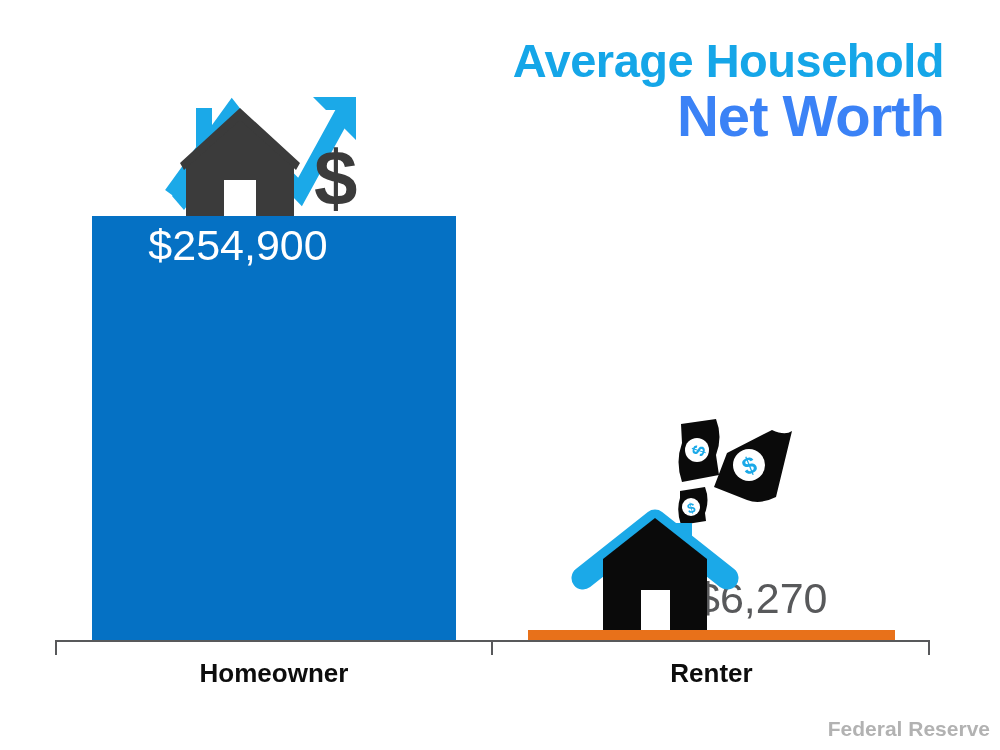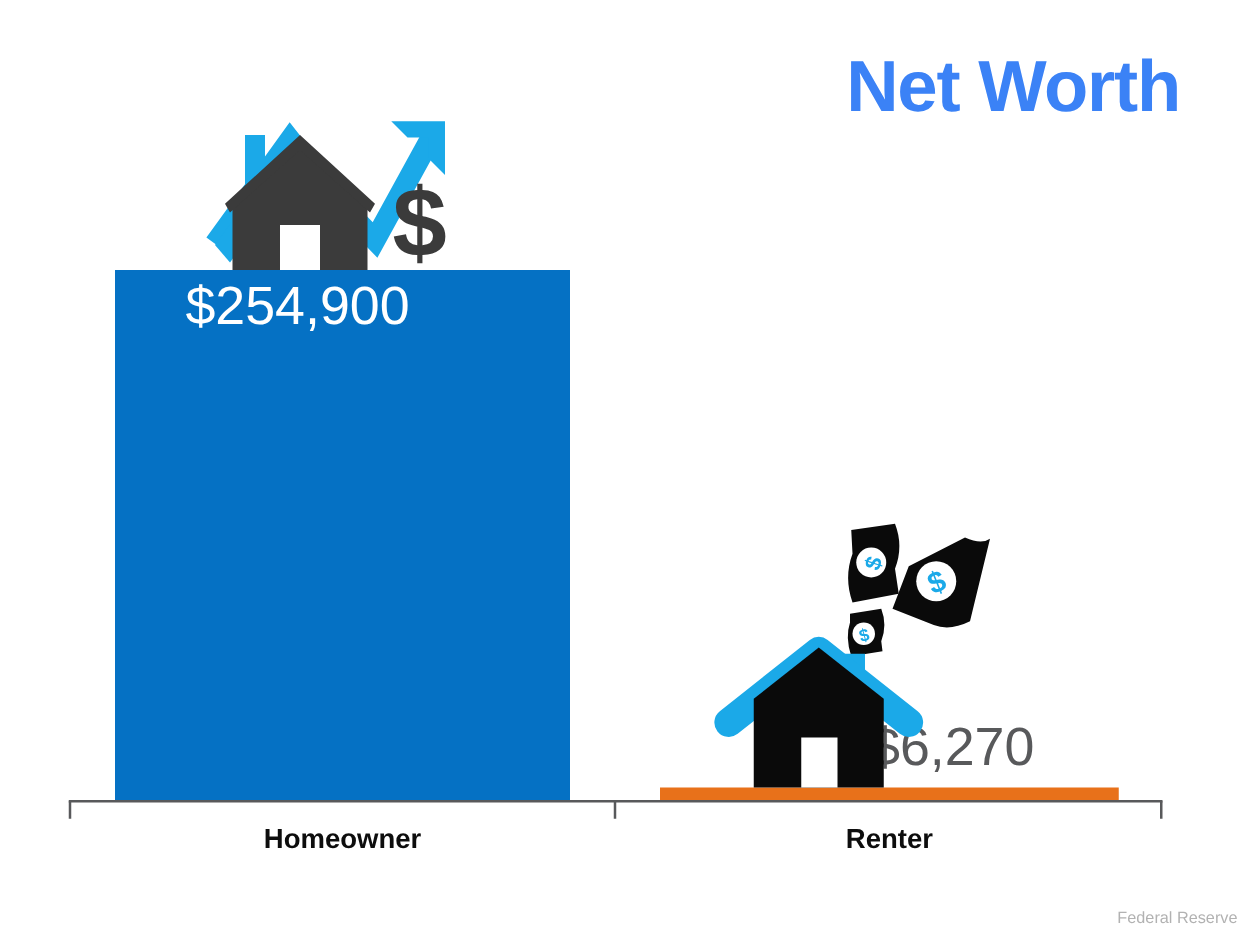--- a/index.html
+++ b/index.html
@@ -104,43 +104,45 @@
     top: 574px;
     font-size: 43px;
     color: #58595b;
     letter-spacing: 0px;
   }
 
   
   .cat-label {
     position: absolute;
     top: 658px;
-    font-size: 22px;
+    font-size: 26px;
     font-weight: bold;
     color: #0d0d0d;
     text-align: center;
   }
   .cat-homeowner { left: 92px;  width: 364px; }
   .cat-renter    { left: 528px; width: 367px; }
 
   
   .source-note {
     position: absolute;
     right: 10px;
     bottom: 9px;
-    font-size: 13px;
+    font-size: 21px;
     color: #b2b2b2;
+    font-weight: bold;
   }
 
   .icon-layer { position: absolute; inset: 0; pointer-events: none; }
 </style>
 </head>
 <body>
 
 <div class="title-block">
+  <span class="title-line1">Average Household</span>
   <span class="title-line2">Net Worth</span>
 </div>
 
 <div class="bar-homeowner"></div>
 <div class="bar-renter"></div>
 
 <div class="axis-line"></div>
 <div class="axis-tick tick-left"></div>
 <div class="axis-tick tick-mid"></div>
 <div class="axis-tick tick-right"></div>

